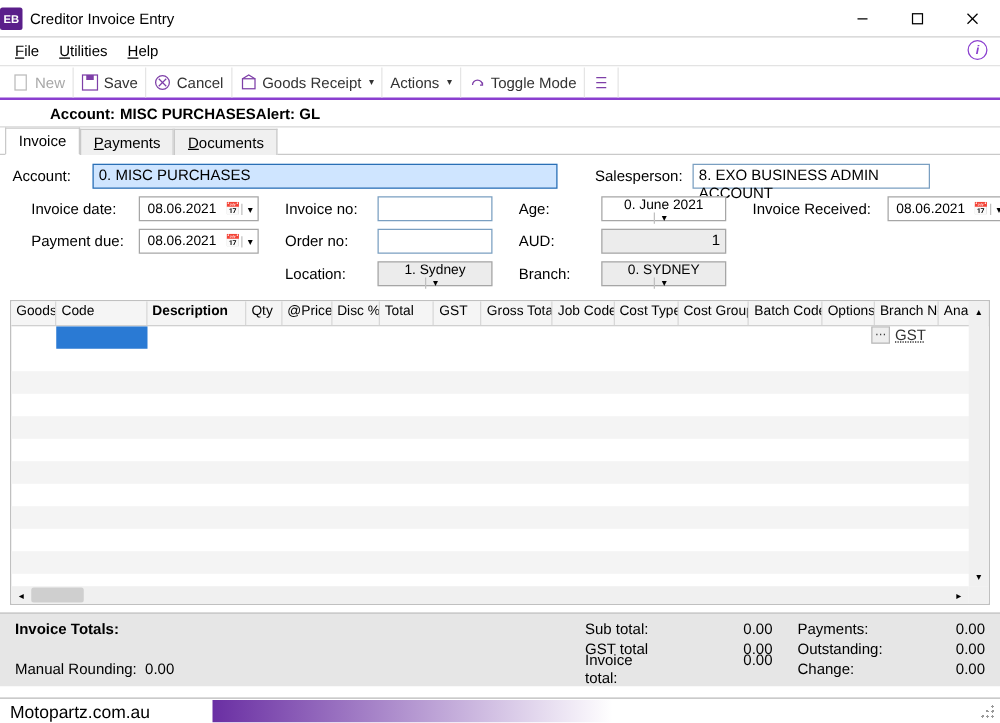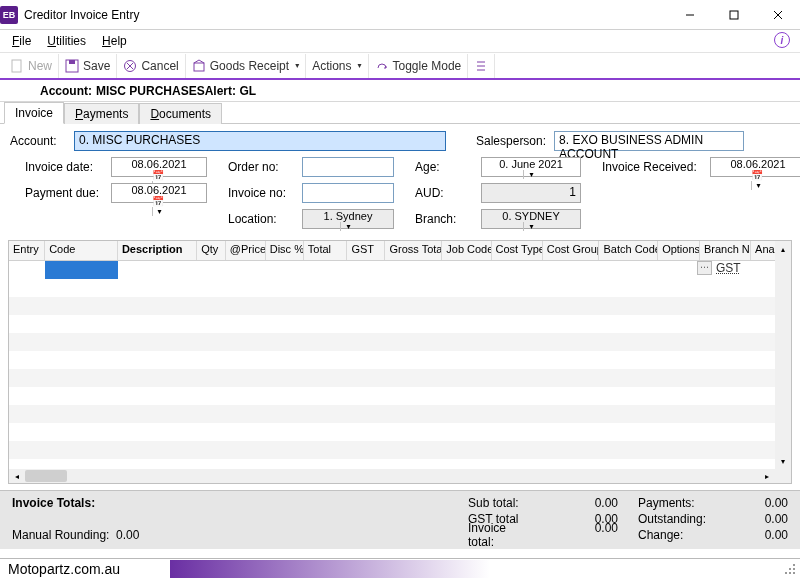--- a/index.html
+++ b/index.html
@@ -38,21 +38,21 @@
 .tab { padding:3px 10px; border:1px solid #c9c9c9; border-bottom:none; background:#f0f0f0; position:relative; top:1px;}
 .tab.active { background:#fff; border-bottom:1px solid #fff; }
 .tab .ul { text-decoration: underline; }
 
 
 .form-area { padding:6px 10px 4px 10px; }
 .row { display:flex; align-items:center; gap:8px; margin-bottom:4px; height:22px;}
 .lbl-s { width:70px; }
 .input { border:1px solid #7a9fc1; height:20px; padding:1px 4px; background:#fff;}
 .selected { background:#cfe5ff; border:1px solid #2a6fb5;}
-.date-combo { display:flex; align-items:center; border:1px solid #a6a6a6; height:20px; background:#fff;flex-direction:column;}
+.date-combo { display:flex; align-items:center; border:1px solid #a6a6a6; height:20px; background:#fff;}
 .date-combo .dv { padding:0 6px; font-size:11px;}
 .date-combo .cal { width:16px; display:flex; align-items:center; justify-content:center; font-size:10px;}
 .date-combo .dd { width:14px; border-left:1px solid #c0c0c0; display:flex; align-items:center; justify-content:center; font-size:8px;}
 .combo { display:flex; align-items:center; border:1px solid #a6a6a6; height:20px; background:#ececec;flex-direction:column;}
 .combo .cv { flex:1; padding:0 4px; font-size:11px;}
 .combo .dd { width:16px; border-left:1px solid #c0c0c0; display:flex; align-items:center; justify-content:center; font-size:8px;}
 .ro-input { border:1px solid #a6a6a6; height:20px; background:#ececec; text-align:right; padding:1px 4px;}
 
 .panel2 { display:flex; gap:6px; }
 .col { border:0;margin-left:15px; }
@@ -228,25 +228,25 @@
         <div class="date-combo" style="width:96px">
             <span class="dv">08.06.2021</span>
             <span class="cal">📅</span>
             <span class="dd">▾</span>
           </div>
       </div>
     </div>
 
     <div class="col" style="width:188px">
       <div class="row">
+          <span class="l1" style="width:66px">Invoice no:</span>
+        <div class="input" style="width:92px"></div>
+        </div>
+      <div class="row">
           <span class="l1" style="width:66px">Order no:</span>
-        <div class="input" style="width:92px"></div>
-        </div>
-      <div class="row">
-          <span class="l1" style="width:66px">Invoice no:</span>
         <div class="input" style="width:92px"></div>
         </div>
       <div class="row">
           <span class="l1" style="width:66px">Location:</span>
         <div class="combo" style="width:92px">
             <span class="cv">1. Sydney</span>
             <span class="dd">▾</span>
           </div>
         </div>
     </div>
@@ -280,21 +280,21 @@
             <span class="cal">📅</span>
             <span class="dd">▾</span>
           </div>
         </div>
     </div>
   </div>
 </div>
 
 <div class="grid-wrap">
   <div class="grid-head">
-    <div class="gh c-type">Entry</div>
+    <div class="gh c-type">Goods</div>
     <div class="gh c-code">Code</div>
     <div class="gh c-desc">Description</div>
     <div class="gh c-qty">Qty</div>
     <div class="gh c-price">@Price</div>
     <div class="gh c-disc">Disc %</div>
     <div class="gh c-total">Total</div>
     <div class="gh c-gst">GST</div>
     <div class="gh c-gtotal">Gross Total</div>
     <div class="gh c-job">Job Code</div>
     <div class="gh c-ctype">Cost Type</div>

